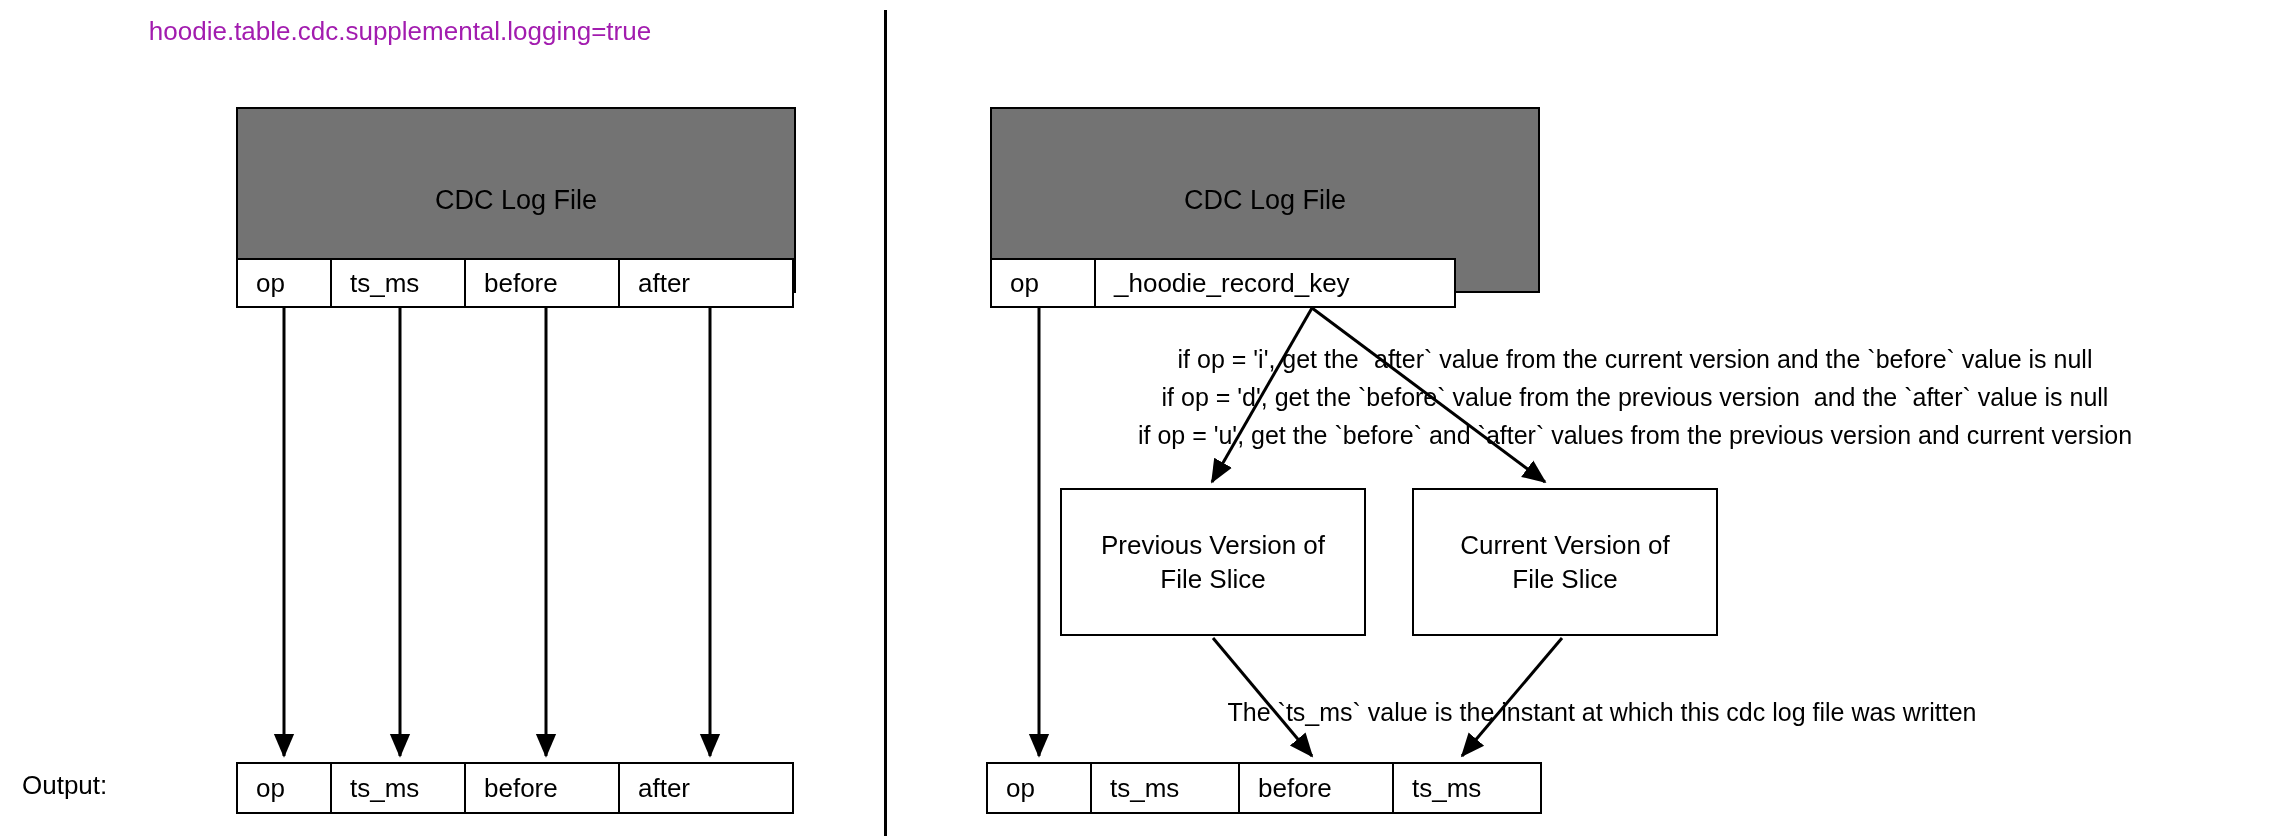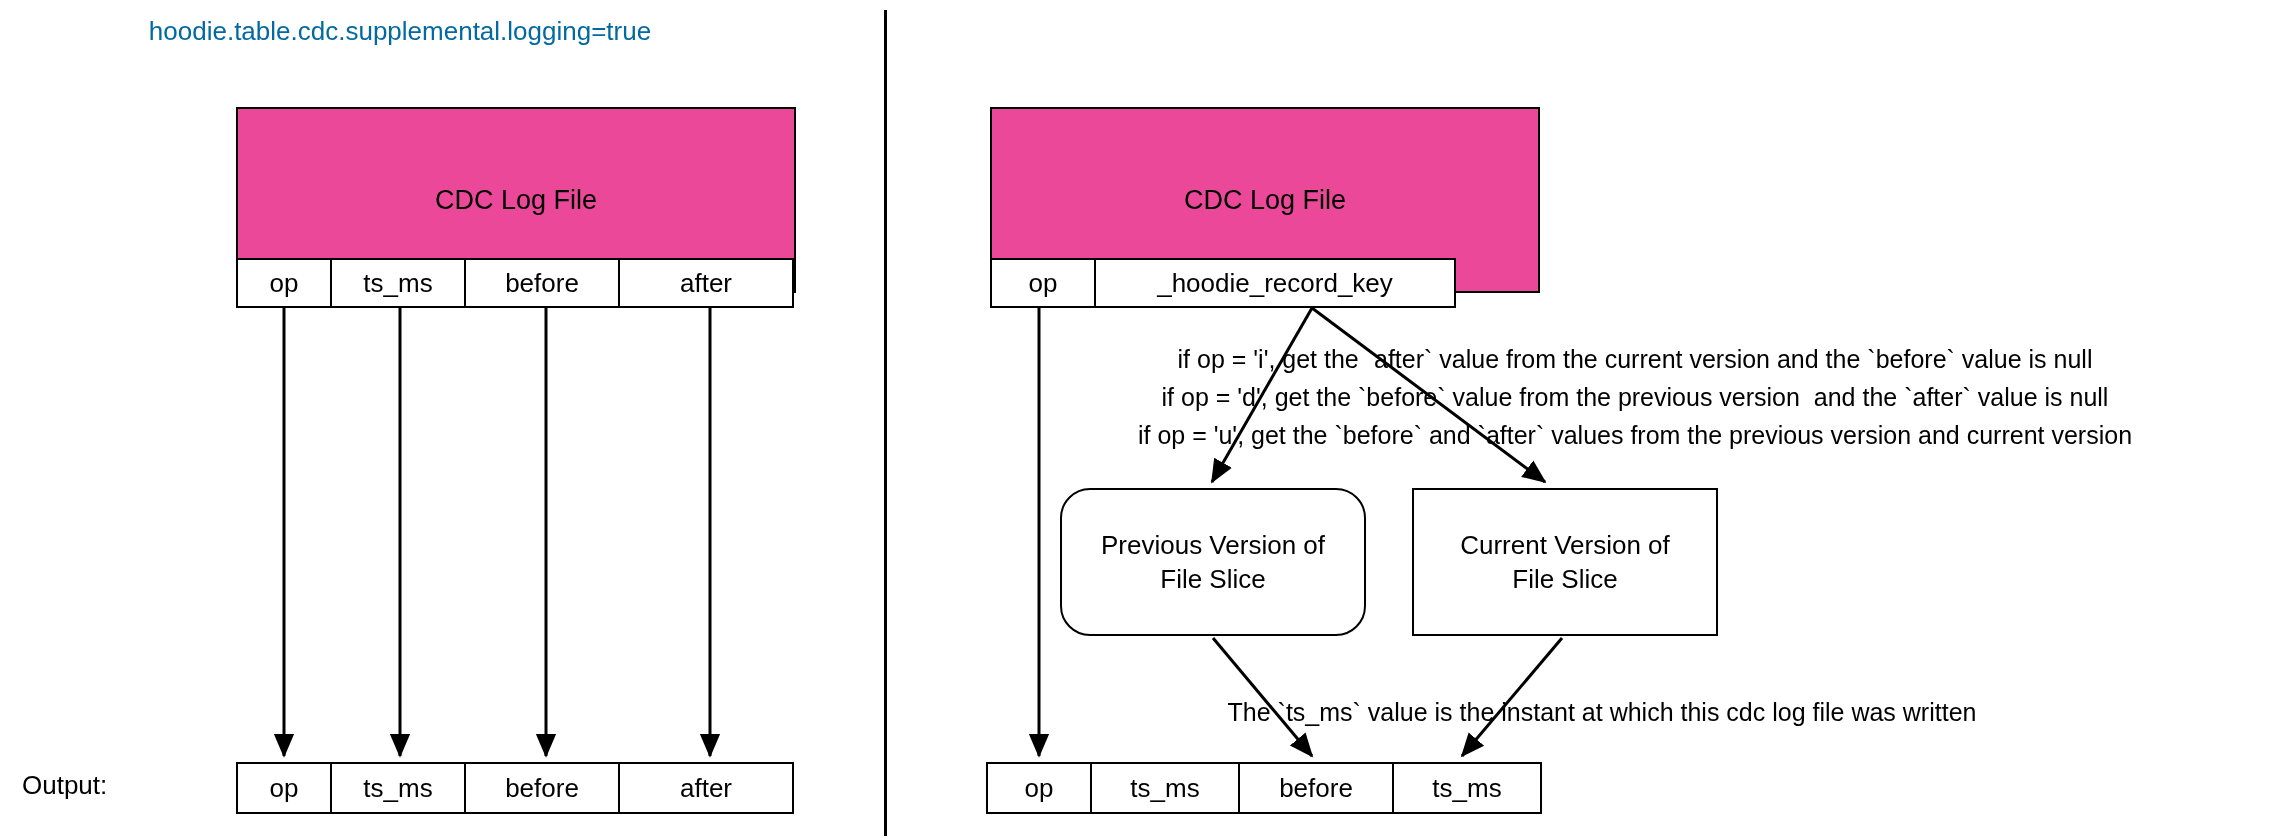--- a/index.html
+++ b/index.html
@@ -18,39 +18,39 @@
     height: 836px;
     background: #ffffff;
     overflow: hidden;
   }
   .abs { position: absolute; }
 
   
   .panel-title {
     font-size: 26px;
     line-height: 30px;
-    color: #0369a1;
+    color: #a21caf;
     white-space: nowrap;
     text-align: center;
   }
   .output-label {
     font-size: 26px;
     line-height: 30px;
     white-space: nowrap;
   }
   .note-line {
     font-size: 25px;
     line-height: 38px;
     white-space: pre;
     text-align: center;
   }
   .cdc-box {
     box-sizing: border-box;
     border: 2px solid #000;
-    background: #ec4899;
+    background: #737373;
     display: flex;
     align-items: center;
     justify-content: center;
     font-size: 27px;
   }
   .slice-box {
     box-sizing: border-box;
     border: 2px solid #000;
     background: #fff;
     display: flex;
@@ -66,23 +66,24 @@
     display: flex;
     box-sizing: border-box;
   }
   .cell {
     box-sizing: border-box;
     border: 2px solid #000;
     margin-left: -2px;
     background: #fff;
     display: flex;
     align-items: center;
-    justify-content: center;
+    justify-content: flex-start;
     font-size: 26px;
     height: 100%;
+    padding-left: 18px;
   }
   .cell:first-child { margin-left: 0; }
 
   .divider {
     background: #000;
     width: 3px;
   }
 
   svg.overlay {
     position: absolute;
@@ -149,21 +150,21 @@
     </div>
     <div class="cell" style="width:362px;">
       <span>_hoodie_record_key</span>
     </div>
   </div>
 
   <div class="abs note-line" style="left:1000px; top:340px; width:1270px;">if op = 'i', get the `after` value from the current version and the `before` value is null</div>
   <div class="abs note-line" style="left:1000px; top:378px; width:1270px;">if op = 'd', get the `before` value from the previous version  and the `after` value is null</div>
   <div class="abs note-line" style="left:1000px; top:416px; width:1270px;">if op = 'u', get the `before` and `after` values from the previous version and current version</div>
 
-  <div class="abs slice-box" style="left:1060px; top:488px; width:306px; height:148px;border-radius:30px;">
+  <div class="abs slice-box" style="left:1060px; top:488px; width:306px; height:148px;">
     <span>
       <span>Previous Version of</span><br>
       <span>File Slice</span>
     </span>
   </div>
 
   <div class="abs slice-box" style="left:1412px; top:488px; width:306px; height:148px;align-items:center;">
     <span>
       <span>Current Version of</span><br>
       <span>File Slice</span>

